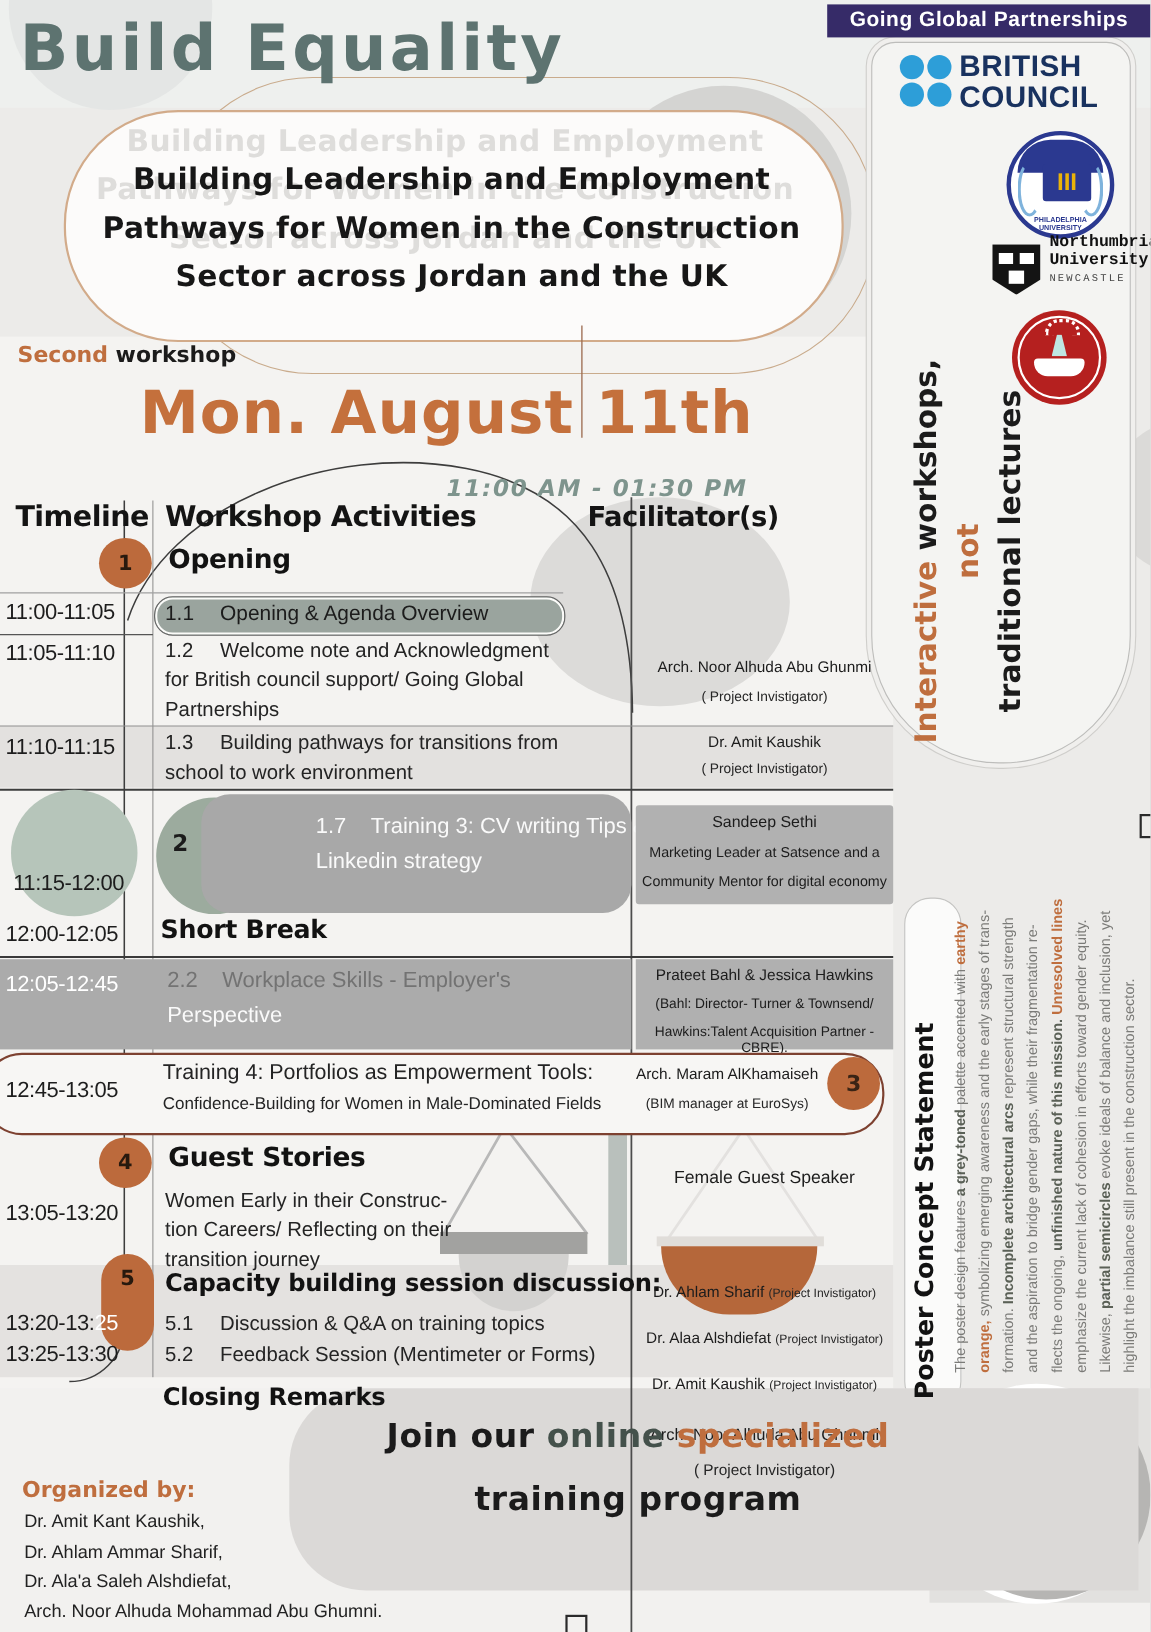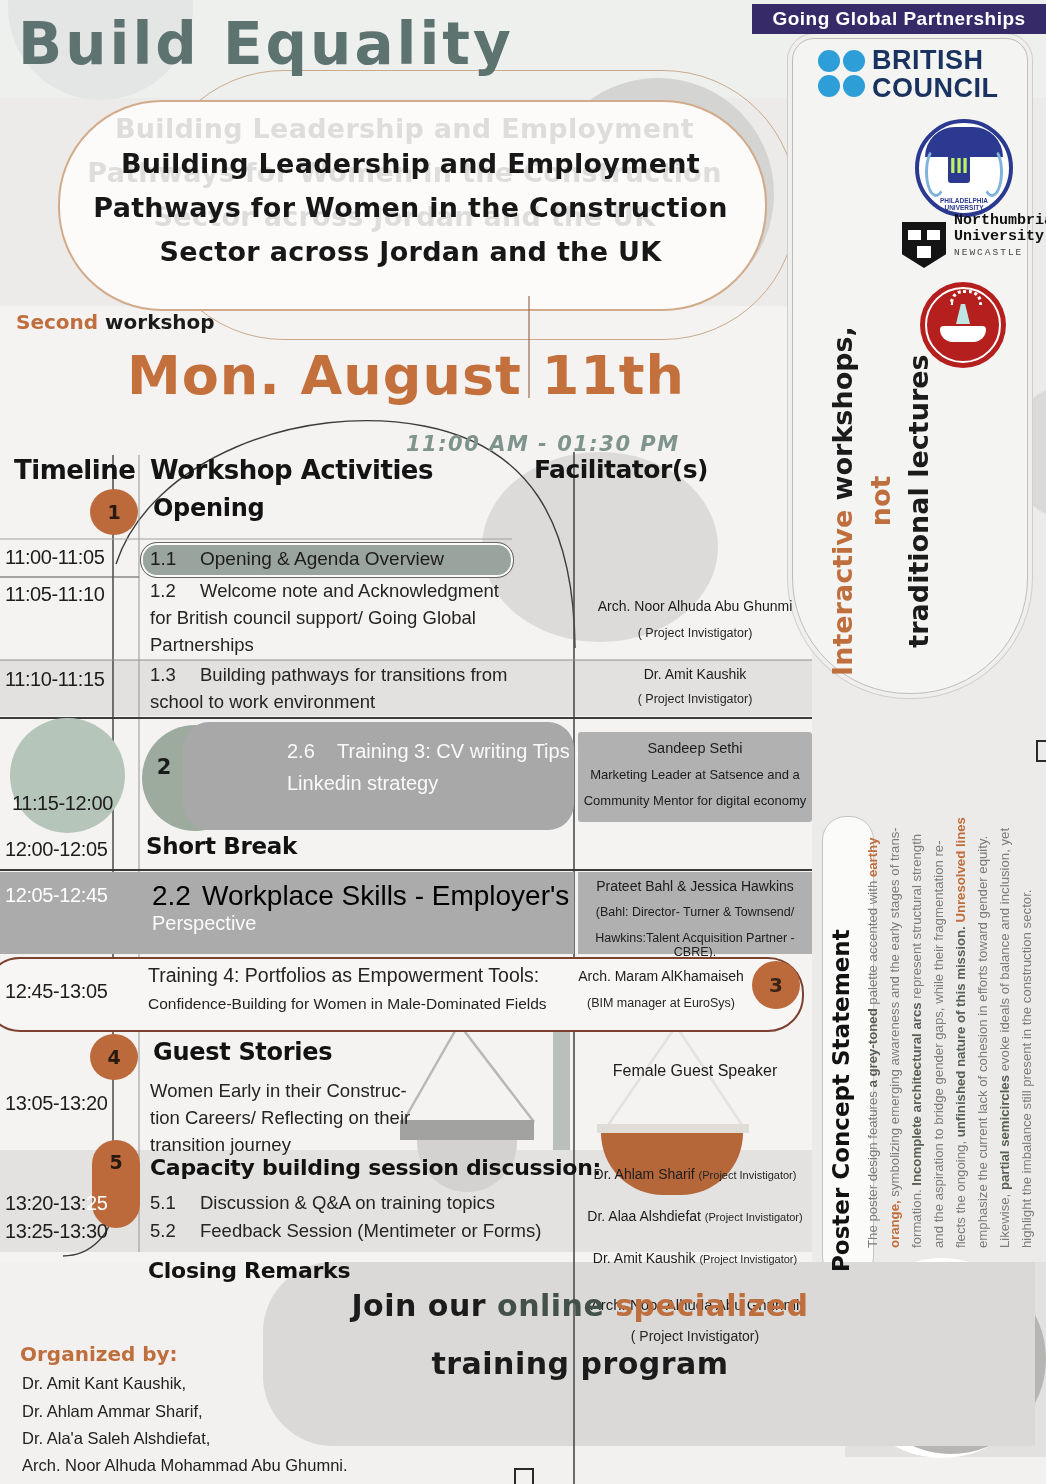--- a/index.html
+++ b/index.html
@@ -78,21 +78,21 @@
   .time{left:5px;width:132px;font-size:20px;color:#1d1d1d;letter-spacing:-0.4px;white-space:nowrap;}
   .t11{top:546px;} .t12{top:583px;} .t13{top:668px;} .t21{top:792px;left:12px;} .tbr{top:838px;}
   .t22{top:884px;color:#f5f5f4;} .t3{top:980px;} .t4{top:1092px;} .t51{top:1192px;} .t52{top:1220px;}
   .tw{color:#ffffff;}
   .act{color:#242424;font-size:18.5px;white-space:nowrap;}
   .num{display:inline-block;width:50px;}
   .pilltext{left:150px;top:548px;font-size:19px;color:#1c1c1c;}
   .a12-1{left:150px;top:580px;} .a12-2{left:150px;top:607px;} .a12-3{left:150px;top:634px;}
   .a13-1{left:150px;top:664px;} .a13-2{left:150px;top:691px;}
   .a21-1{left:287px;top:740px;color:#fafafa;font-size:20px;} .a21-2{left:287px;top:772px;color:#fafafa;font-size:20px;}
-  .a22-1{left:152px;top:880px;color:#000000;font-size:28px;} .a22-2{left:152px;top:912px;color:#fafafa;font-size:20px;}
+  .a22-1{left:152px;top:880px;color:#737373;font-size:20px;} .a22-2{left:152px;top:912px;color:#fafafa;font-size:20px;}
   .a3-1{left:148px;top:964px;font-size:19.5px;} .a3-2{left:148px;top:995px;font-size:15.5px;}
   .a4-1{left:150px;top:1080px;} .a4-2{left:150px;top:1107px;} .a4-3{left:150px;top:1134px;}
   .a51{left:150px;top:1192px;} .a52{left:150px;top:1220px;}
   .fac{width:234px;left:578px;text-align:center;color:#1c1c1c;}
   .facname{font-size:14px;} .facrole{font-size:12.5px;color:#262626;}
   .f12n{top:598px;} .f12r{top:626px;}
   .f13n{top:666px;} .f13r{top:692px;}
   .f21-1{top:740px;font-size:14.5px;} .f21-2{top:767px;font-size:13px;} .f21-3{top:793px;font-size:13px;}
   .f22-1{top:878px;font-size:14px;} .f22-2{top:905px;font-size:12.5px;} .f22-3{top:931px;font-size:12.5px;}
   .f3n{top:968px;left:566px;width:190px;} .f3r{top:996px;left:566px;width:190px;}
@@ -104,22 +104,22 @@
   .seg-b{color:#5a6056;font-weight:bold;} .seg-n{}
   
   .bcdots{left:818px;top:50px;width:48px;height:48px;}
   .bcdots i{position:absolute;width:22px;height:22px;border-radius:50%;background:#2d9ed8;}
   .bcdots i:nth-child(1){left:0;top:0;} .bcdots i:nth-child(2){left:25px;top:0;}
   .bcdots i:nth-child(3){left:0;top:25px;} .bcdots i:nth-child(4){left:25px;top:25px;}
   .bctext{left:872px;top:46px;font-size:27px;line-height:28px;color:#19325f;font-weight:bold;letter-spacing:0.5px;
           font-family:"Liberation Sans",sans-serif;}
   .phil{left:915px;top:119px;width:90px;height:90px;border:4px solid #2b3990;background:#fff;}
   .phil .band{position:absolute;left:6px;top:4px;width:78px;height:30px;border-radius:40px 40px 0 0;background:#2b3990;}
-  .phil .col{position:absolute;left:29px;top:26px;width:22px;height:34px;background:#2b3990;border-radius:3px;
-             color:#bef264;font-size:22px;text-align:center;line-height:34px;font-weight:bold;}
+  .phil .col{position:absolute;left:29px;top:26px;width:44px;height:34px;background:#2b3990;border-radius:3px;
+             color:#eab308;font-size:22px;text-align:center;line-height:34px;font-weight:bold;}
   .phil .leafL,.phil .leafR{position:absolute;top:24px;width:16px;height:44px;border:3px solid #7fb3dc;border-radius:50%;border-right-color:transparent;border-top-color:transparent;}
   .phil .leafL{left:6px;} .phil .leafR{right:6px;transform:scaleX(-1);}
   .phil .cap{position:absolute;left:8px;bottom:2px;width:74px;font-size:6.5px;color:#2b3990;text-align:center;font-weight:bold;}
   .shield{left:902px;top:222px;width:44px;height:46px;background:#141414;
           clip-path:polygon(0 0,100% 0,100% 70%,50% 100%,0 70%);}
   .shield i{position:absolute;background:#fff;}
   .shield i:nth-child(1){left:6px;top:8px;width:13px;height:10px;}
   .shield i:nth-child(2){left:25px;top:8px;width:13px;height:10px;}
   .shield i:nth-child(3){left:15px;top:24px;width:14px;height:12px;}
   .northtext{left:954px;top:213px;font-size:15px;line-height:16px;color:#111;font-weight:bold;font-family:Liberation Mono, monospace;}
@@ -227,21 +227,21 @@
   <div class="abs act a13-1"><span class="num">1.3</span><span>Building pathways for transitions from</span></div>
   <div class="abs act a13-2">school to work environment</div>
   <div class="abs fac facname f13n">Dr. Amit Kaushik</div>
   <div class="abs fac facrole f13r">( Project Invistigator)</div>
 
   <div class="abs circ sagecircle"></div>
   <div class="abs circ semi2"></div>
   <div class="abs box21"></div>
   <div class="abs badge b2">2</div>
   <div class="abs time t21">11:15-12:00</div>
-  <div class="abs act a21-1"><span class="num">2.6</span><span>Training 3: CV writing Tips &amp;</span></div>
+  <div class="abs act a21-1"><span class="num">1.7</span><span>Training 3: CV writing Tips &amp;</span></div>
   <div class="abs act a21-2">Linkedin strategy</div>
   <div class="abs facbox21"></div>
   <div class="abs fac f21-1">Sandeep Sethi</div>
   <div class="abs fac f21-2">Marketing Leader at Satsence and a</div>
   <div class="abs fac f21-3">Community Mentor for digital economy</div>
 
   <div class="abs time tbr">12:00-12:05</div>
   <div class="abs disp secthead sh-break">Short Break</div>
 
   <div class="abs band22a"></div>

